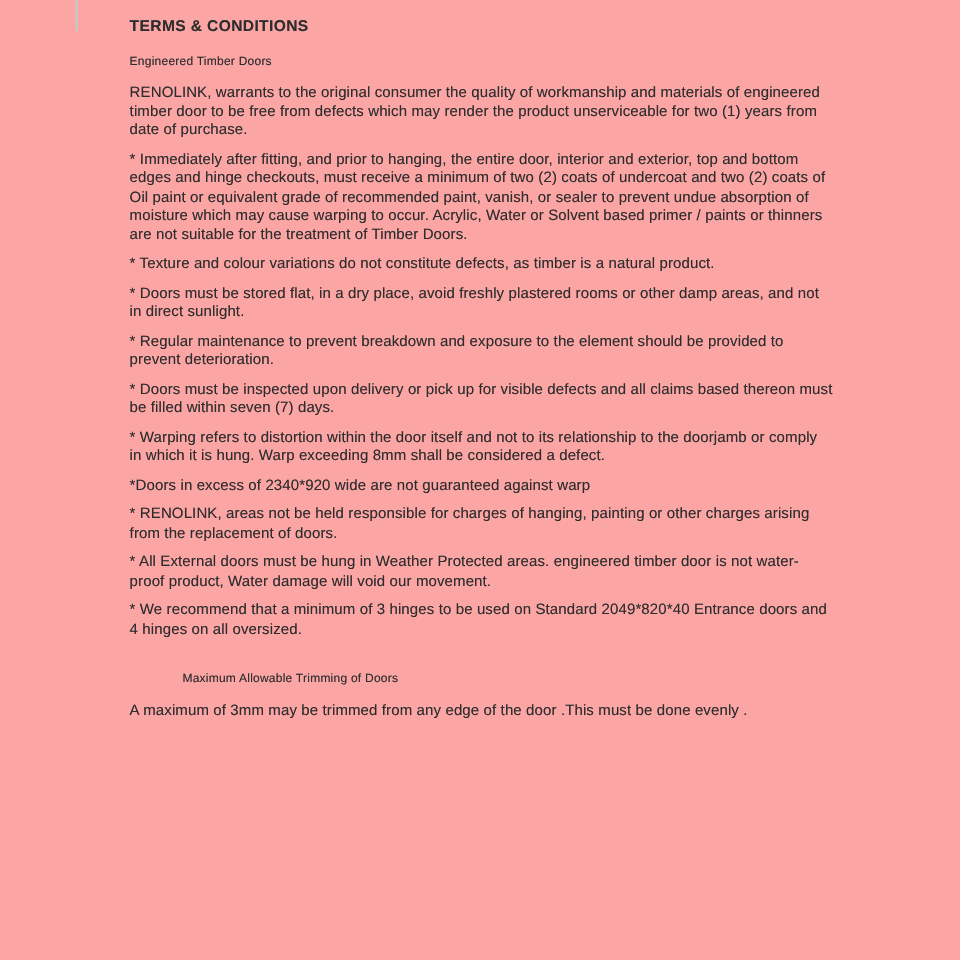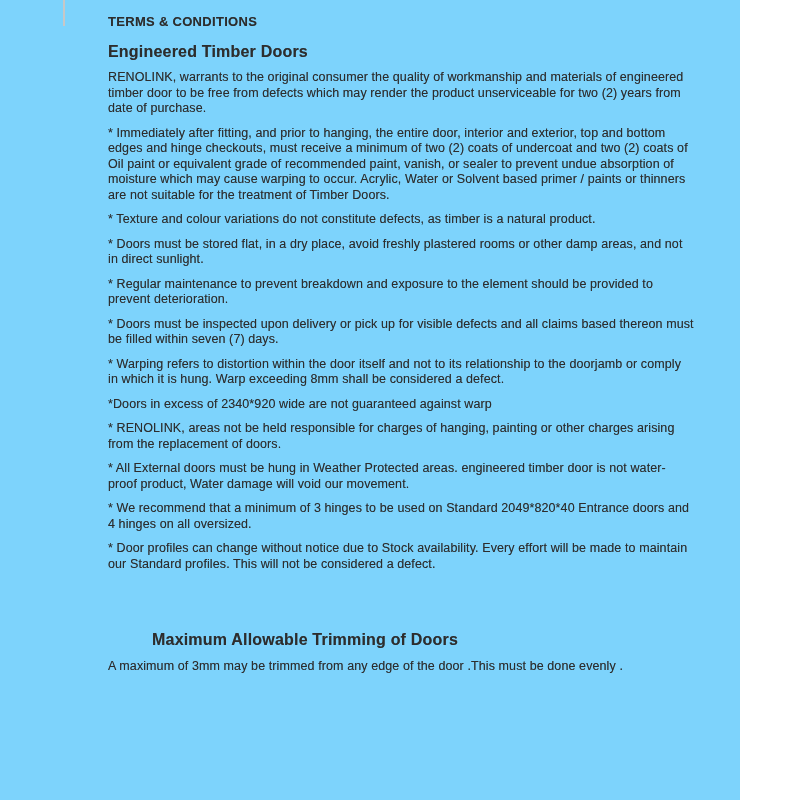--- a/index.html
+++ b/index.html
@@ -5,23 +5,23 @@
   html, body {
     margin: 0;
     padding: 0;
     background: #ffffff;
     width: 800px;
     height: 800px;
     overflow: hidden;
   }
   .page {
     position: relative;
-    width: 740px;
+    width: 800px;
     height: 800px;
-    background: #7dd3fc;
+    background: #fca5a5;
     font-family: "Liberation Sans", "DejaVu Sans", sans-serif;
   }
   .scan-artifact {
     position: absolute;
     left: 63px;
     top: 0;
     width: 2px;
     height: 26px;
     background: #c7c7c7;
   }
@@ -36,49 +36,48 @@
     letter-spacing: 0.1px;
     text-shadow: 0 0 0.5px rgba(45,45,45,0.45);
   }
   .doc-title {
     font-size: 13px;
     font-weight: bold;
     margin: 6px 0 14px 0;
     letter-spacing: 0.3px;
   }
   .section-heading {
-    font-size: 16px;
-    font-weight: bold;
+    font-size: 10px;
+    font-weight: normal;
     margin: 0 0 11px 0;
     letter-spacing: 0.2px;
   }
   .para {
     margin: 0 0 9px 0;
   }
   .trim-heading {
-    margin-top: 60px;
+    margin-top: 26px;
     padding-left: 44px;
   }
 </style>
 </head>
 <body>
 
 <div class="page">
   <div class="scan-artifact"></div>
   <div class="content">
     <div class="doc-title">TERMS &amp; CONDITIONS</div>
     <div class="section-heading">Engineered Timber Doors</div>
-    <p class="para">RENOLINK, warrants to the original consumer the quality of workmanship and materials of engineered timber door to be free from defects which may render the product unserviceable for two (2) years from date of purchase.</p>
+    <p class="para">RENOLINK, warrants to the original consumer the quality of workmanship and materials of engineered timber door to be free from defects which may render the product unserviceable for two (1) years from date of purchase.</p>
     <p class="para">* Immediately after fitting, and prior to hanging, the entire door, interior and exterior, top and bottom edges and hinge checkouts, must receive a minimum of two (2) coats of undercoat and two (2) coats of Oil paint or equivalent grade of recommended paint, vanish, or sealer to prevent undue absorption of moisture which may cause warping to occur. Acrylic, Water or Solvent based primer / paints or thinners are not suitable for the treatment of Timber Doors.</p>
     <p class="para">* Texture and colour variations do not constitute defects, as timber is a natural product.</p>
     <p class="para">* Doors must be stored flat, in a dry place, avoid freshly plastered rooms or other damp areas, and not in direct sunlight.</p>
     <p class="para">* Regular maintenance to prevent breakdown and exposure to the element should be provided to prevent deterioration.</p>
     <p class="para">* Doors must be inspected upon delivery or pick up for visible defects and all claims based thereon must be filled within seven (7) days.</p>
     <p class="para">* Warping refers to distortion within the door itself and not to its relationship to the doorjamb or comply in which it is hung. Warp exceeding 8mm shall be considered a defect.</p>
     <p class="para">*Doors in excess of 2340*920 wide are not guaranteed against warp</p>
     <p class="para">* RENOLINK, areas not be held responsible for charges of hanging, painting or other charges arising from the replacement of doors.</p>
     <p class="para">* All External doors must be hung in Weather Protected areas. engineered timber door is not water-proof product, Water damage will void our movement.</p>
     <p class="para">* We recommend that a minimum of 3 hinges to be used on Standard 2049*820*40 Entrance doors and 4 hinges on all oversized.</p>
-    <p class="para">* Door profiles can change without notice due to Stock availability. Every effort will be made to maintain our Standard profiles. This will not be considered a defect.</p>
     <div class="section-heading trim-heading">Maximum Allowable Trimming of Doors</div>
     <p class="para">A maximum of 3mm may be trimmed from any edge of the door .This must be done evenly .</p>
   </div>
 </div>
 
 </body></html>

